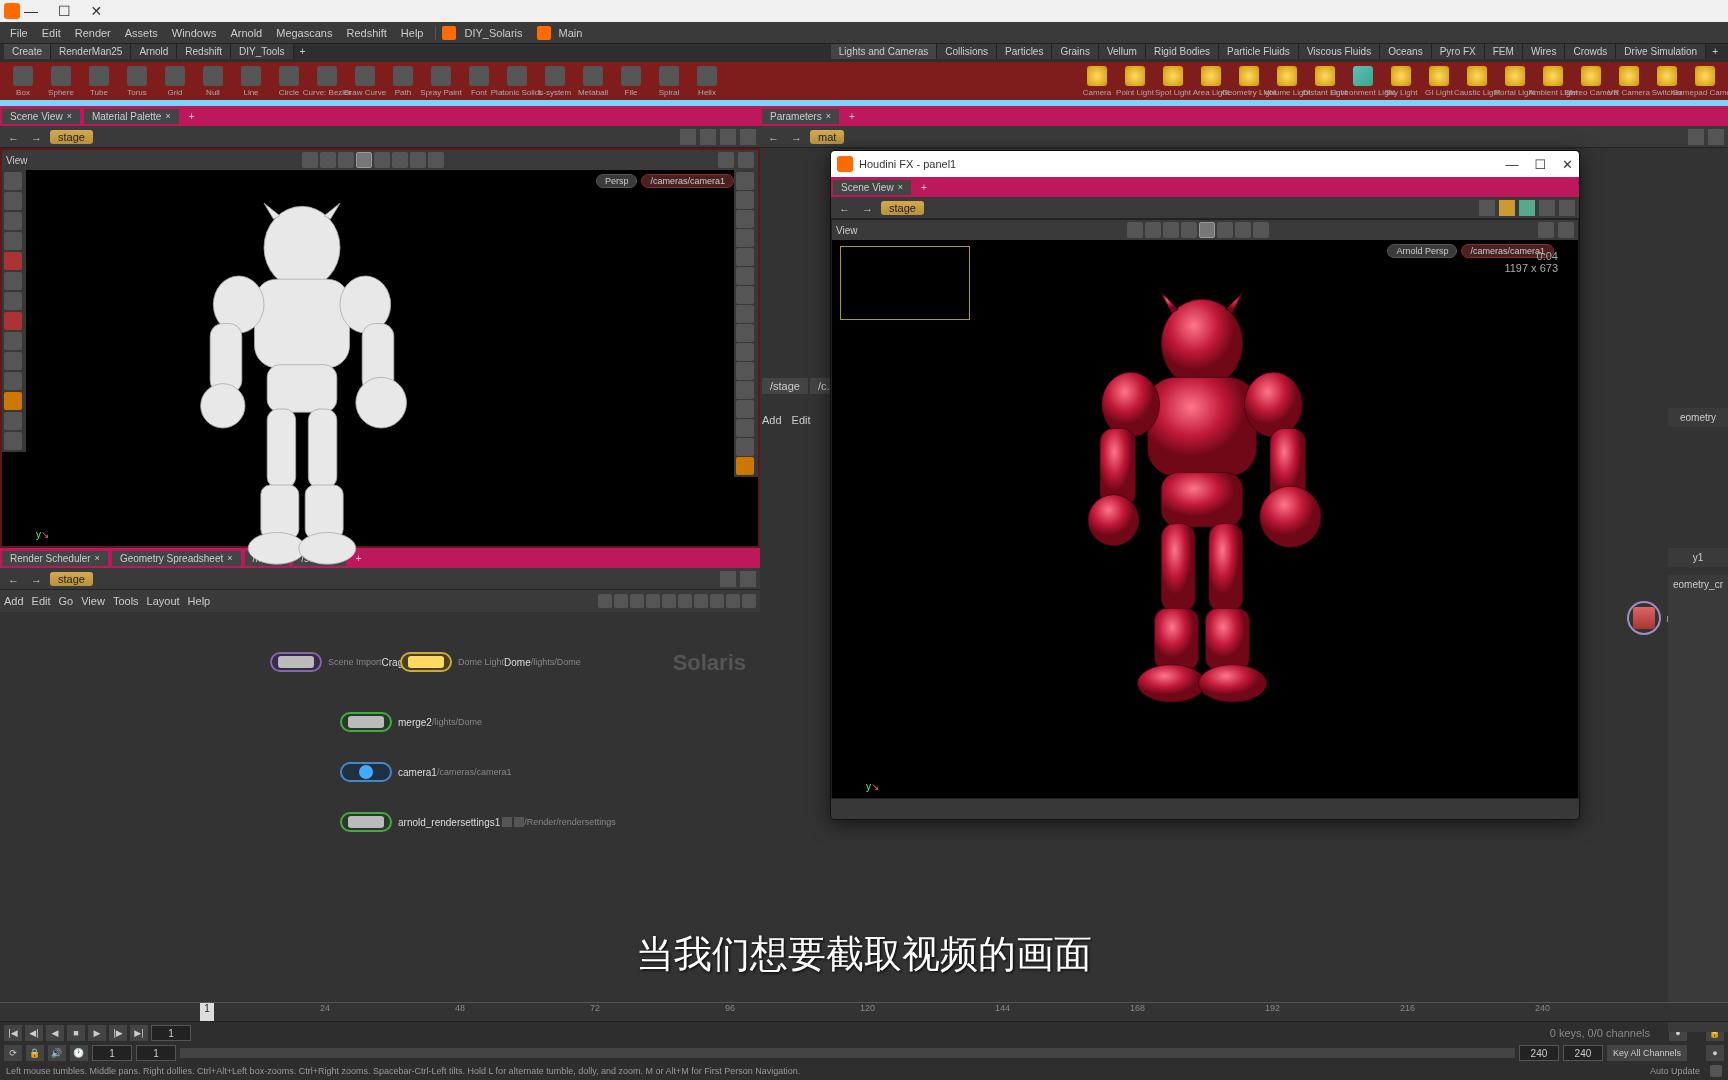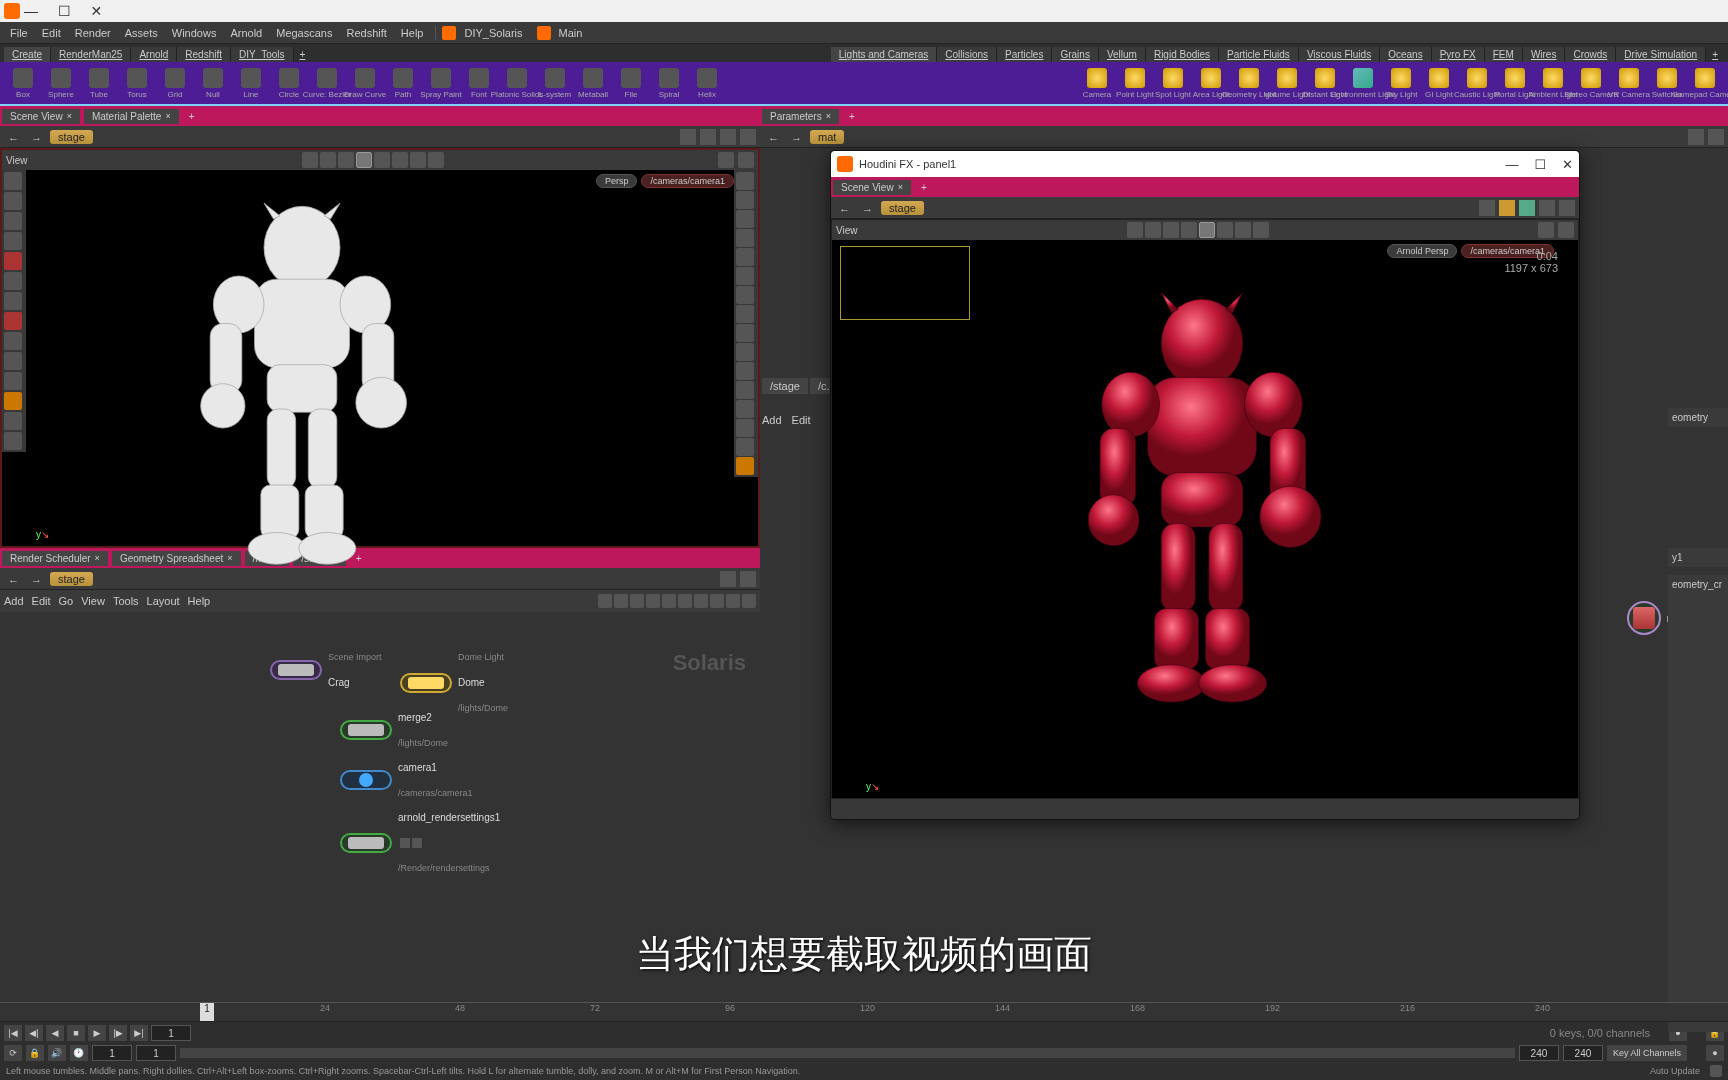--- a/index.html
+++ b/index.html
@@ -10,25 +10,25 @@
 .titlebar .title { flex: 1; font-size: 12px; }
 .titlebar .winbtns { display: flex; gap: 20px; padding-right: 8px; }
 .titlebar .winbtn { cursor: pointer; font-size: 14px; }
 
 .menubar { height: 22px; background: #3a3a3a; display: flex; align-items: center; padding: 0 4px; gap: 2px; border-bottom: 1px solid #222; }
 .menubar .mitem { padding: 2px 6px; cursor: pointer; }
 .menubar .sep { width: 1px; height: 14px; background: #555; margin: 0 4px; }
 .menubar .hlogo { width: 14px; height: 14px; background: #ff6b00; border-radius: 2px; }
 .menubar .dropdown { padding-right: 12px; position: relative; }
 
-.shelf-tabs { height: 18px; background: #2e2e2e; display: flex; align-items: flex-end; padding: 0 4px; gap: 0; font-size: 10px; text-decoration: underline; }
+.shelf-tabs { height: 18px; background: #2e2e2e; display: flex; align-items: flex-start; padding: 0 4px; gap: 0; font-size: 10px; }
 .shelf-tab { padding: 2px 8px; cursor: pointer; background: #3a3a3a; border-right: 1px solid #222; }
 .shelf-tab.active { background: #444; }
 
-.shelf-tools { height: 44px; background: #4c1d95; display: flex; align-items: center; padding: 0 6px; gap: 4px; border-bottom: 2px solid #7dd3fc; }
+.shelf-tools { height: 44px; background: #7f1d1d; display: flex; align-items: center; padding: 0 6px; gap: 4px; border-bottom: 6px solid #7dd3fc; }
 .shelf-tool { display: flex; flex-direction: column; align-items: center; width: 34px; cursor: pointer; }
 .shelf-tool .ticon { width: 20px; height: 20px; background: #555; border-radius: 3px; margin-bottom: 2px; }
 .shelf-tool .tlabel { font-size: 8px; color: #aaa; white-space: nowrap; }
 .shelf-gap { flex: 1; }
 .shelf-tool.env .ticon { background: linear-gradient(135deg,#6bb,#3a8); }
 .shelf-tool.light .ticon { background: radial-gradient(circle,#ffd966,#cc9900); }
 
 .main-area { display: flex; height: calc(100% - 22px - 22px - 18px - 44px - 60px - 18px); }
 .left-col { width: 760px; display: flex; flex-direction: column; }
 .right-col { flex: 1; display: flex; flex-direction: column; position: relative; }
@@ -75,21 +75,21 @@
 .solaris-label { position: absolute; right: 14px; top: 38px; font-size: 22px; color: #555; font-weight: bold; }
 
 .node { position: absolute; display: flex; align-items: center; gap: 6px; font-size: 10px; }
 .node .pill { width: 52px; height: 20px; border-radius: 10px; display: flex; align-items: center; justify-content: center; border: 2px solid #5a8c5a; background: #2a3a2a; }
 .node .pill .inner { width: 36px; height: 12px; background: #bbb; border-radius: 3px; }
 .node .pill.purple { border-color: #8866aa; background: #3a2a4a; }
 .node .pill.yellow { border-color: #ccaa33; background: #4a4020; }
 .node .pill.blue { border-color: #4488cc; background: #203040; }
 .node .pill.green { border-color: #44aa44; }
 .node .pill .icon-in { width: 14px; height: 14px; background: #4af; border-radius: 50%; }
-.node .labels { display: flex; flex-direction: column; gap: 15px; }
+.node .labels { display: flex; flex-direction: row; }
 .node .main-label { color: #ddd; }
 .node .sub-label { color: #888; font-size: 9px; }
 .node .flags { display: flex; gap: 2px; margin-left: 2px; }
 .node .flag { width: 10px; height: 10px; background: #555; }
 
 .floating-panel { position: absolute; background: #383838; border: 1px solid #111; box-shadow: 0 4px 20px rgba(0,0,0,0.6); border-radius: 4px; }
 .fp-title { height: 26px; background: #fff; color: #333; display: flex; align-items: center; padding: 0 6px; border-radius: 4px 4px 0 0; }
 .fp-title .hicon { width: 16px; height: 16px; background: #ff6b00; border-radius: 3px; margin-right: 6px; }
 .fp-title .wbtns { margin-left: auto; display: flex; gap: 16px; font-size: 13px; cursor: pointer; }
 
@@ -104,21 +104,21 @@
 .range-bar { flex: 1; height: 10px; background: #444; position: relative; }
 .range-right { display: flex; gap: 19px; align-items: center; }
 
 .statusbar { height: 18px; background: #2e2e2e; display: flex; align-items: center; padding: 0 6px; font-size: 9px; color: #999; }
 .statusbar .right { margin-left: auto; display: flex; gap: 10px; align-items: center; }
 
 .subtitle { position: absolute; bottom: 100px; left: 50%; transform: translateX(-50%); font-size: 38px; color: #fff; text-shadow: 1px 1px 3px #000; font-weight: 500; white-space: nowrap; }
 
 .render-info { position: absolute; top: 30px; right: 20px; font-family: monospace; font-size: 11px; color: #aaa; text-align: right; }
 
-.cut-panel { position: absolute; right: 0; top: 0; width: 60px; background: #3a3a3a; padding: 4px; font-size: 10px; }
+.cut-panel { position: absolute; right: 0; top: 0; width: 60px; background: #3a3a3a; padding: 4px; font-size: 10px; text-align: center; }
 
 svg { display: block; }
 </style>
 </head>
 <body>
 
 <div class="titlebar">
   <div class="icon"></div>
   <div class="winbtns">
     <span class="winbtn">—</span>

